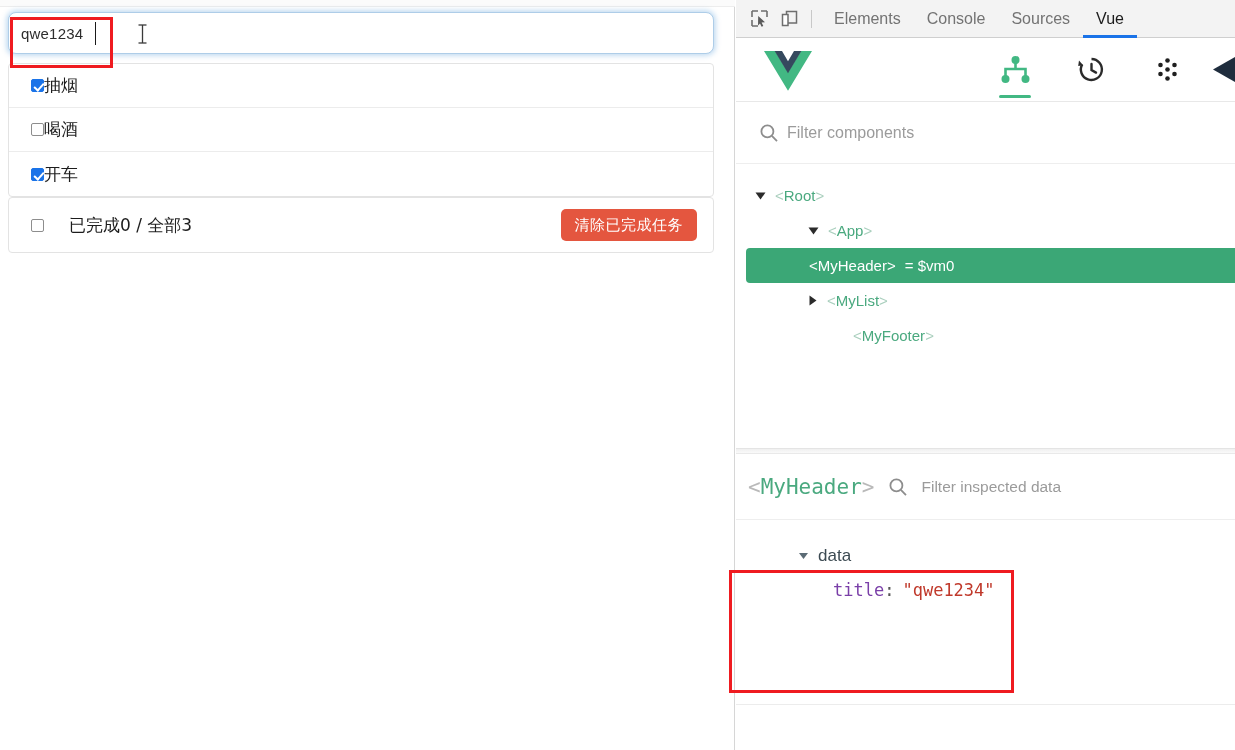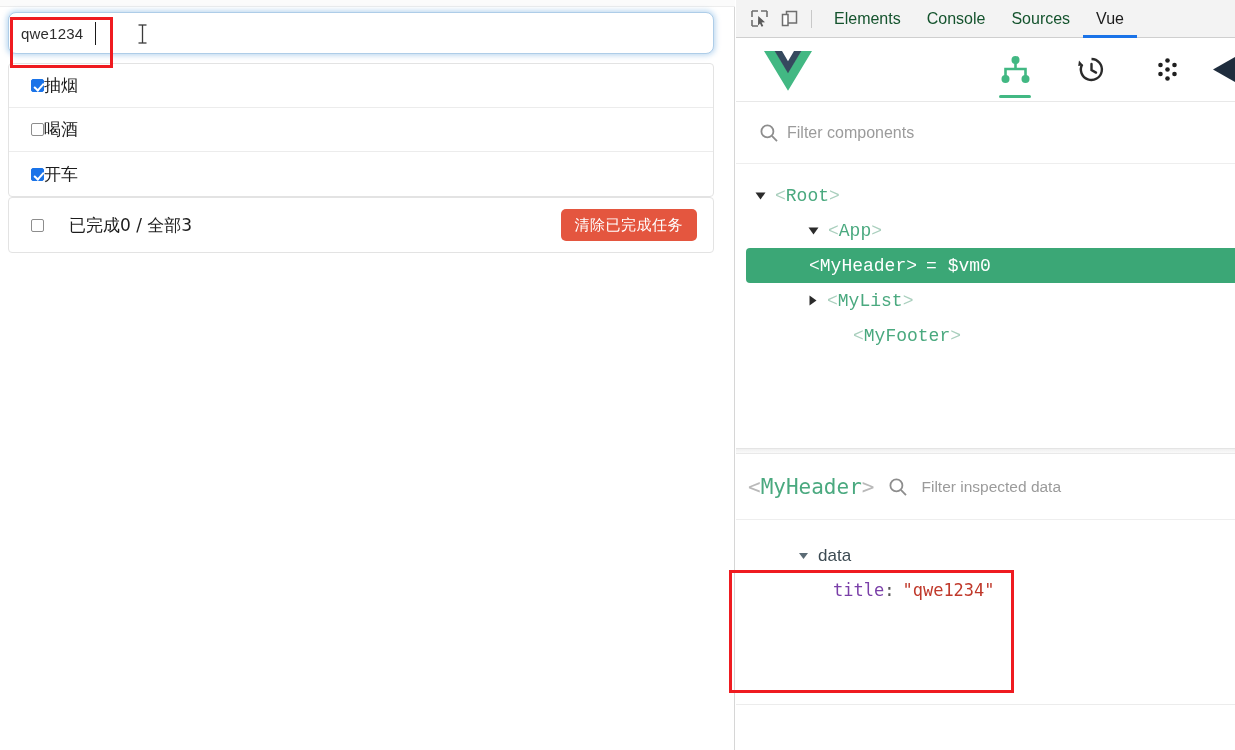--- a/index.html
+++ b/index.html
@@ -141,21 +141,21 @@
   }
   .tool-btn {
     width: 30px; height: 28px;
     display: flex; align-items: center; justify-content: center;
     cursor: pointer;
   }
   .tab-sep {
     width: 1px; height: 18px; background: #c8c8c8; margin: 0 9px 0 7px;
   }
   .dt-tab {
-    font-size: 16px; color: #14532d;
+    font-size: 16px; color: #737373;
     padding: 0 13px; height: 38px;
     display: flex; align-items: center; cursor: pointer;
     white-space: nowrap;
   }
   .dt-tab.active { color: #1c1c1c; }
   .dt-tab.active::after {
     content: ""; position: absolute; bottom: 0;
     height: 3px; background: #1a73e8;
     left: 0; right: 0;
   }
@@ -198,22 +198,22 @@
   
   #tree {
     height: 290px;
     padding-top: 14px;
     background: #fff;
     position: relative;
   }
   .tree-row {
     height: 35px;
     display: flex; align-items: center;
-    font-family: Liberation Mono, monospace;
-    font-size: 18px;
+    font-family: Liberation Sans, sans-serif;
+    font-size: 15px;
     cursor: pointer;
     position: relative;
   }
   .tree-row .arrow {
     width: 13px; height: 13px; flex: 0 0 auto; margin-right: 8px;
   }
   .tag { color: #4aa97f; white-space: nowrap; }
   .tag .angle { color: #a9cfbd; }
   .tree-row.selected {
     background: #3ba776;

